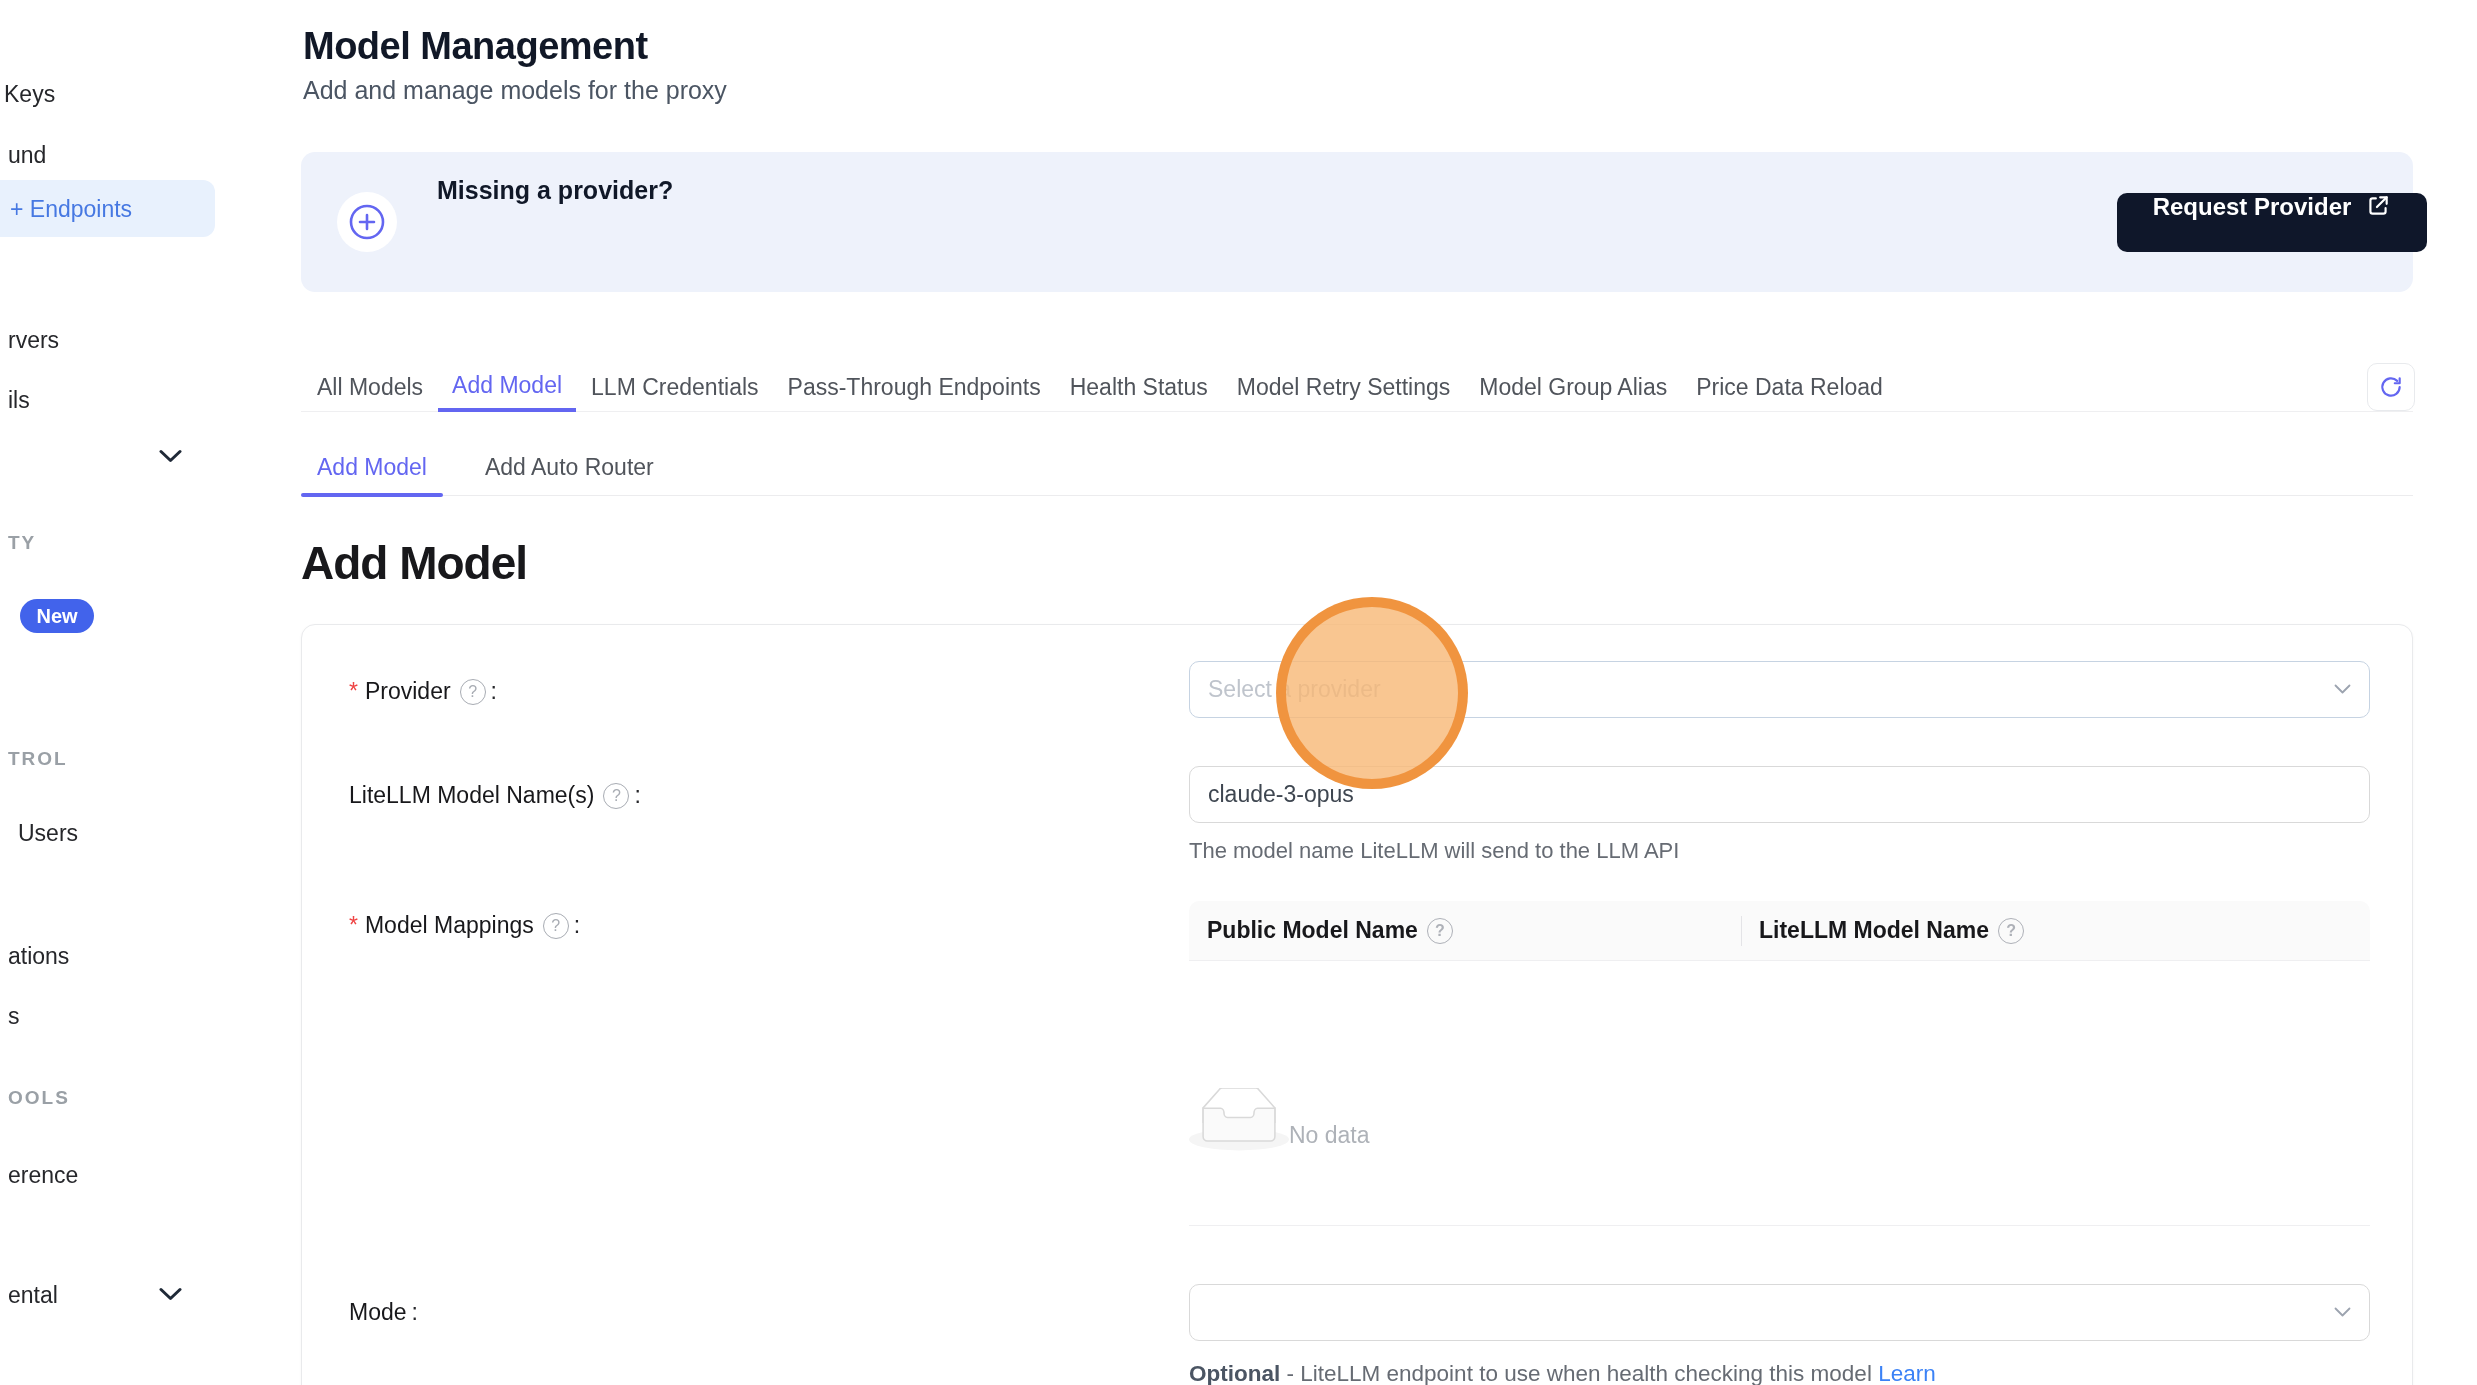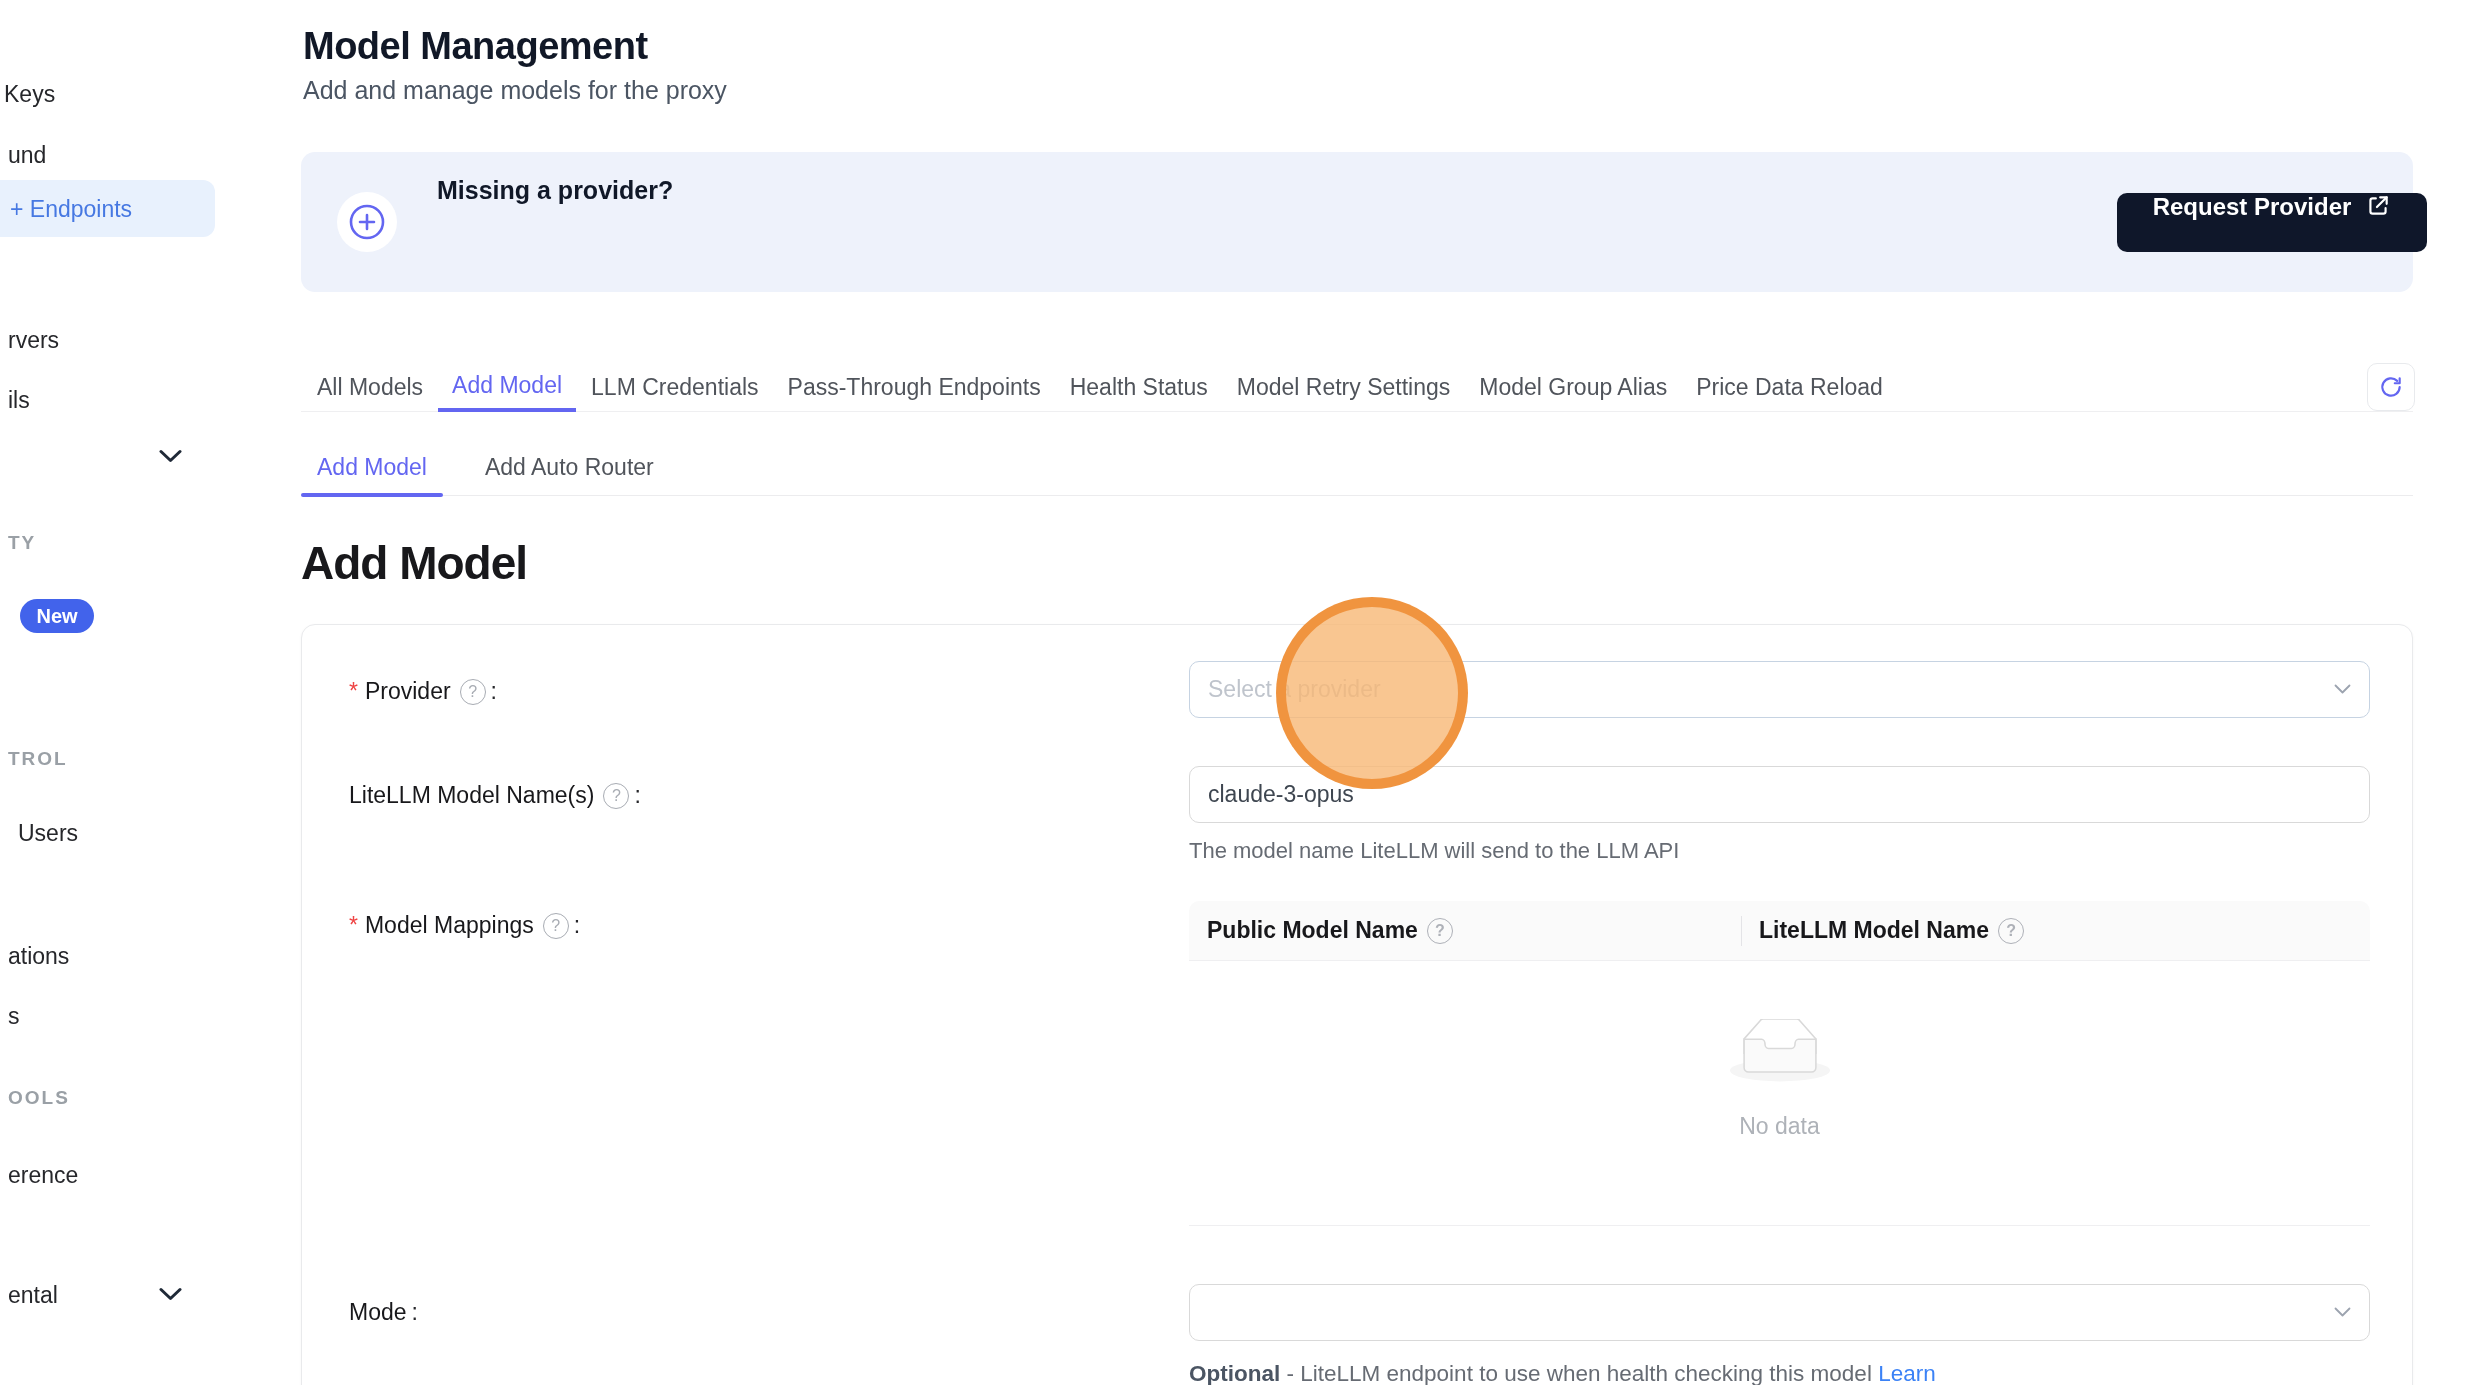--- a/index.html
+++ b/index.html
@@ -86,21 +86,21 @@
 
   
   .map-table { position:absolute; left:887px; top:276px; width:1181px; }
   .map-head { position:relative; height:60px; background:#FAFAFA; border-radius:10px 10px 0 0;
     border-bottom:1px solid #EFEFF1; display:flex; }
   .map-th { display:flex; align-items:center; padding-left:18px; font-size:23px; font-weight:700;
     color:#18181B; }
   .map-th:first-child { width:552px; }
   .map-th .help-icon { border-color:#AEB1B8; color:#AEB1B8; }
   .col-divider { position:absolute; left:552px; top:15px; width:1px; height:30px; background:#E4E4E7; }
-  .map-body { height:265px; border-bottom:1px solid #EFEFF1; display:flex; flex-direction:column;
+  .map-body { height:265px; border-bottom:1px solid #EFEFF1; display:flex; flex-direction:row;
     align-items:center; padding-top:58px; }
   .no-data { margin-top:26px; font-size:23px; color:#AEB2B8; }
 
   .mode-helper { position:absolute; left:887px; top:733px; width:780px; font-size:22.5px;
     line-height:31px; color:#666B73; }
   .mode-helper b { color:#4B5563; font-weight:700; }
   .learn-link { color:#3B82F6; text-decoration:none; cursor:pointer; }
 
   
   .click-indicator { position:absolute; left:1276px; top:597px; width:192px; height:192px;

